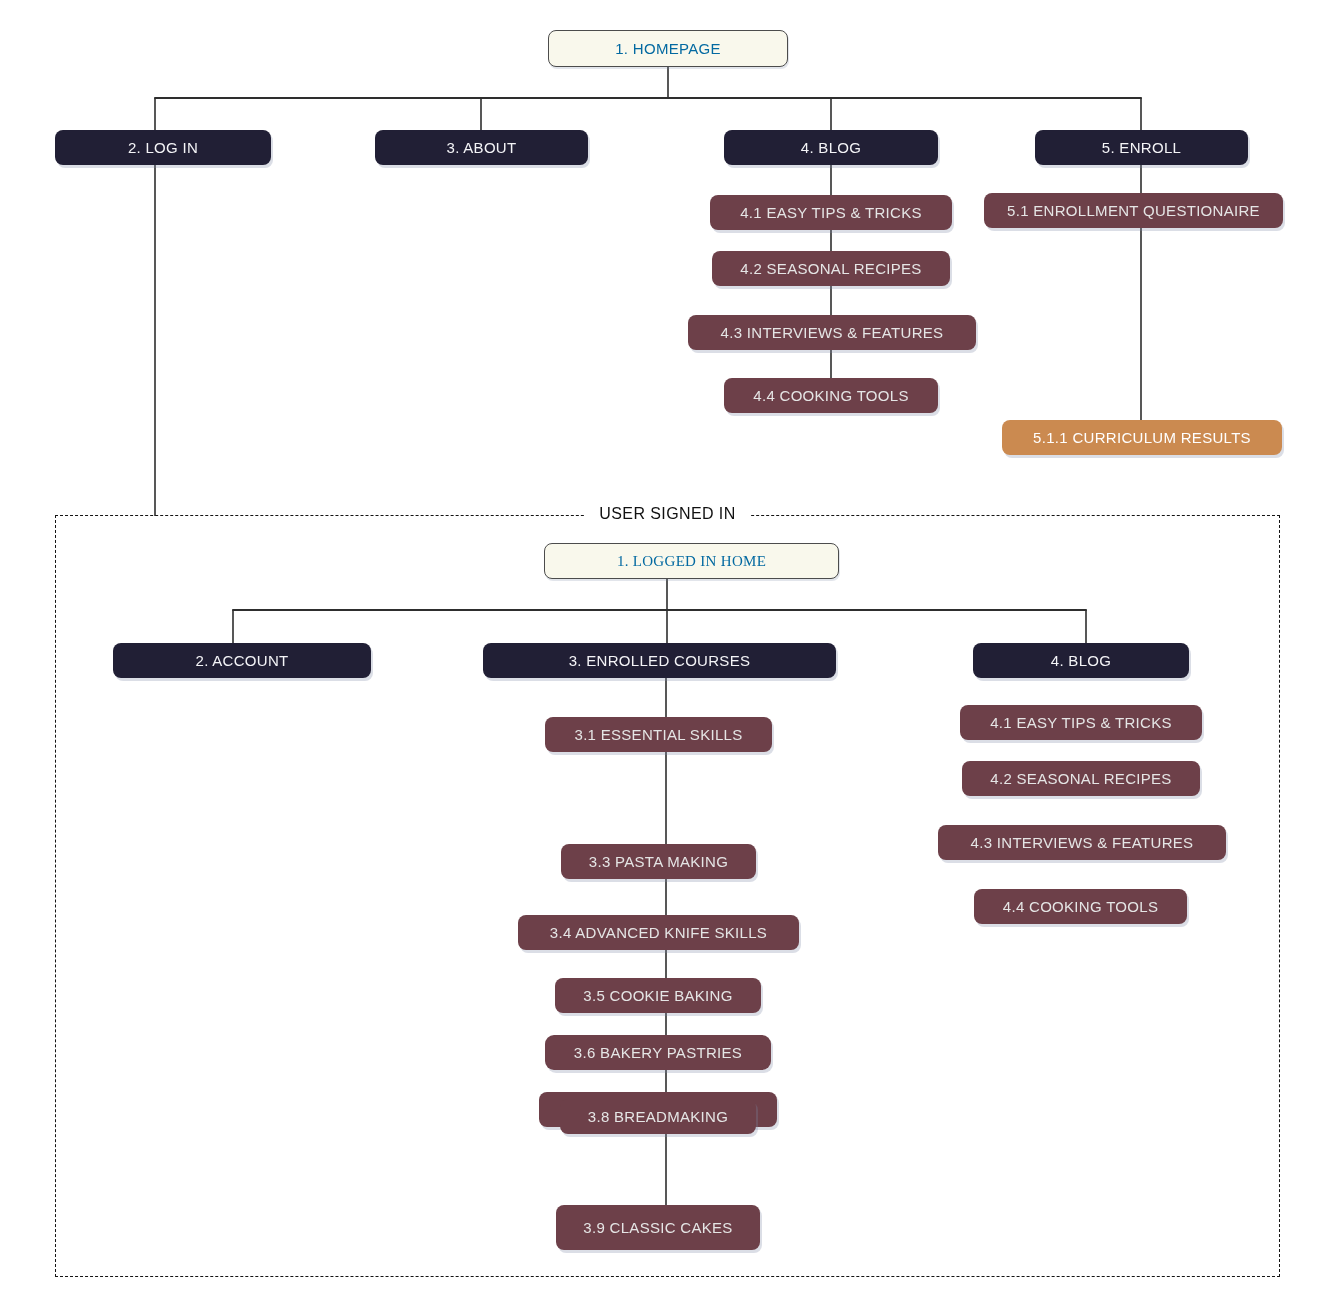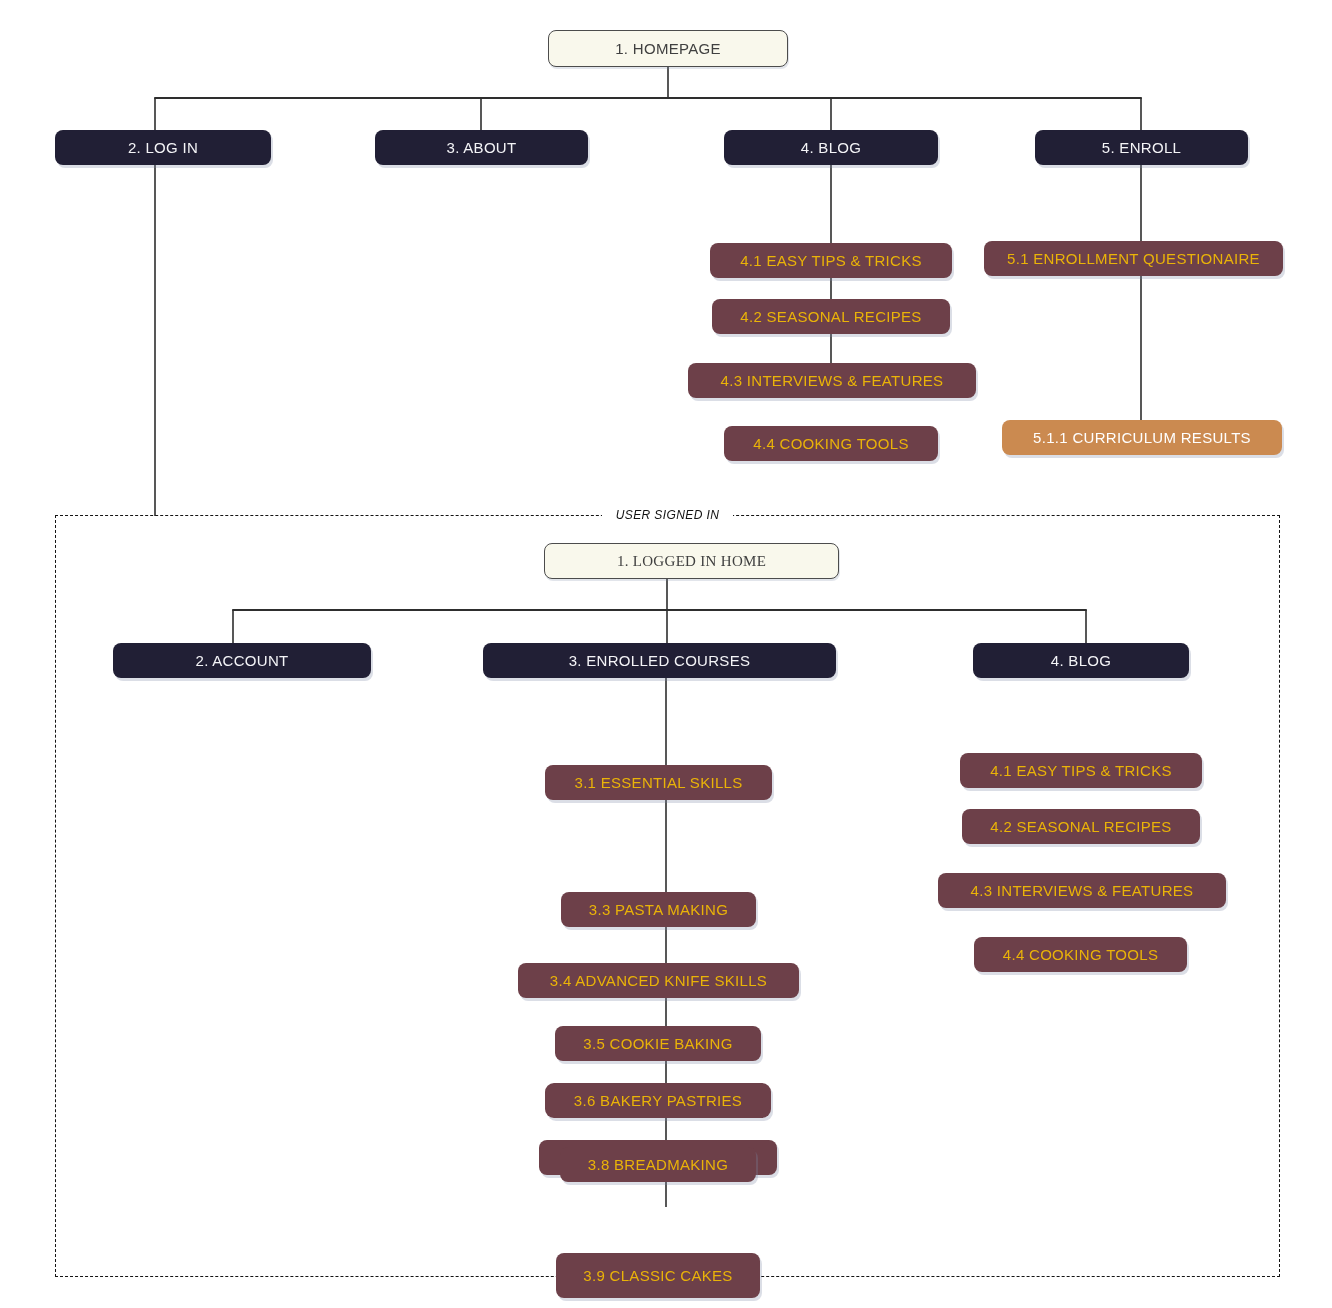--- a/index.html
+++ b/index.html
@@ -27,25 +27,25 @@
     align-items: center;
     justify-content: center;
     font-size: 15px;
     letter-spacing: 0.3px;
     border-radius: 8px;
     white-space: nowrap;
     box-sizing: border-box;
     box-shadow: 2px 3px 0 rgba(125, 135, 165, 0.28);
   }
   .dark   { background: var(--c-dark, #211f35);   color: #f4f4f7; }
-  .maroon { background: var(--c-maroon, #6d4049); color: #eab308; margin-top: 48px; }
+  .maroon { background: var(--c-maroon, #6d4049); color: #e5e5e5; }
   .orange { background: var(--c-orange, #cb8a50); color: #ffffff; }
   .cream  {
     background: var(--c-cream, #f9f8ec);
-    color: #404040;
+    color: #0369a1;
     border: 1.6px solid #4c4c4c;
     box-shadow: 1px 2px 0 rgba(125, 135, 165, 0.22);
   }
   .signed-in-box {
     position: absolute;
     left: 55px; top: 515px;
     width: 1225px; height: 762px;
     border: 1.6px dashed #141414;
     box-sizing: border-box;
     z-index: 1;
@@ -55,24 +55,23 @@
     position: absolute;
     left: 55px; top: 505px;
     width: 1225px;
     text-align: center;
     z-index: 3;
     pointer-events: none;
   }
   .signed-in-label-row span {
     background: #ffffff;
     padding: 0 14px;
-    font-size: 12px;
+    font-size: 16px;
     color: #111111;
     letter-spacing: 0.4px;
-    font-style: italic;
   }
 </style>
 </head>
 <body>
 
 <div class="canvas">
 
   <svg class="connectors" width="1332" height="1308" viewBox="0 0 1332 1308">
     <g stroke="#2e2e2e" stroke-width="1.6" fill="none">
       <path d="M668 66 L668 98"></path>

